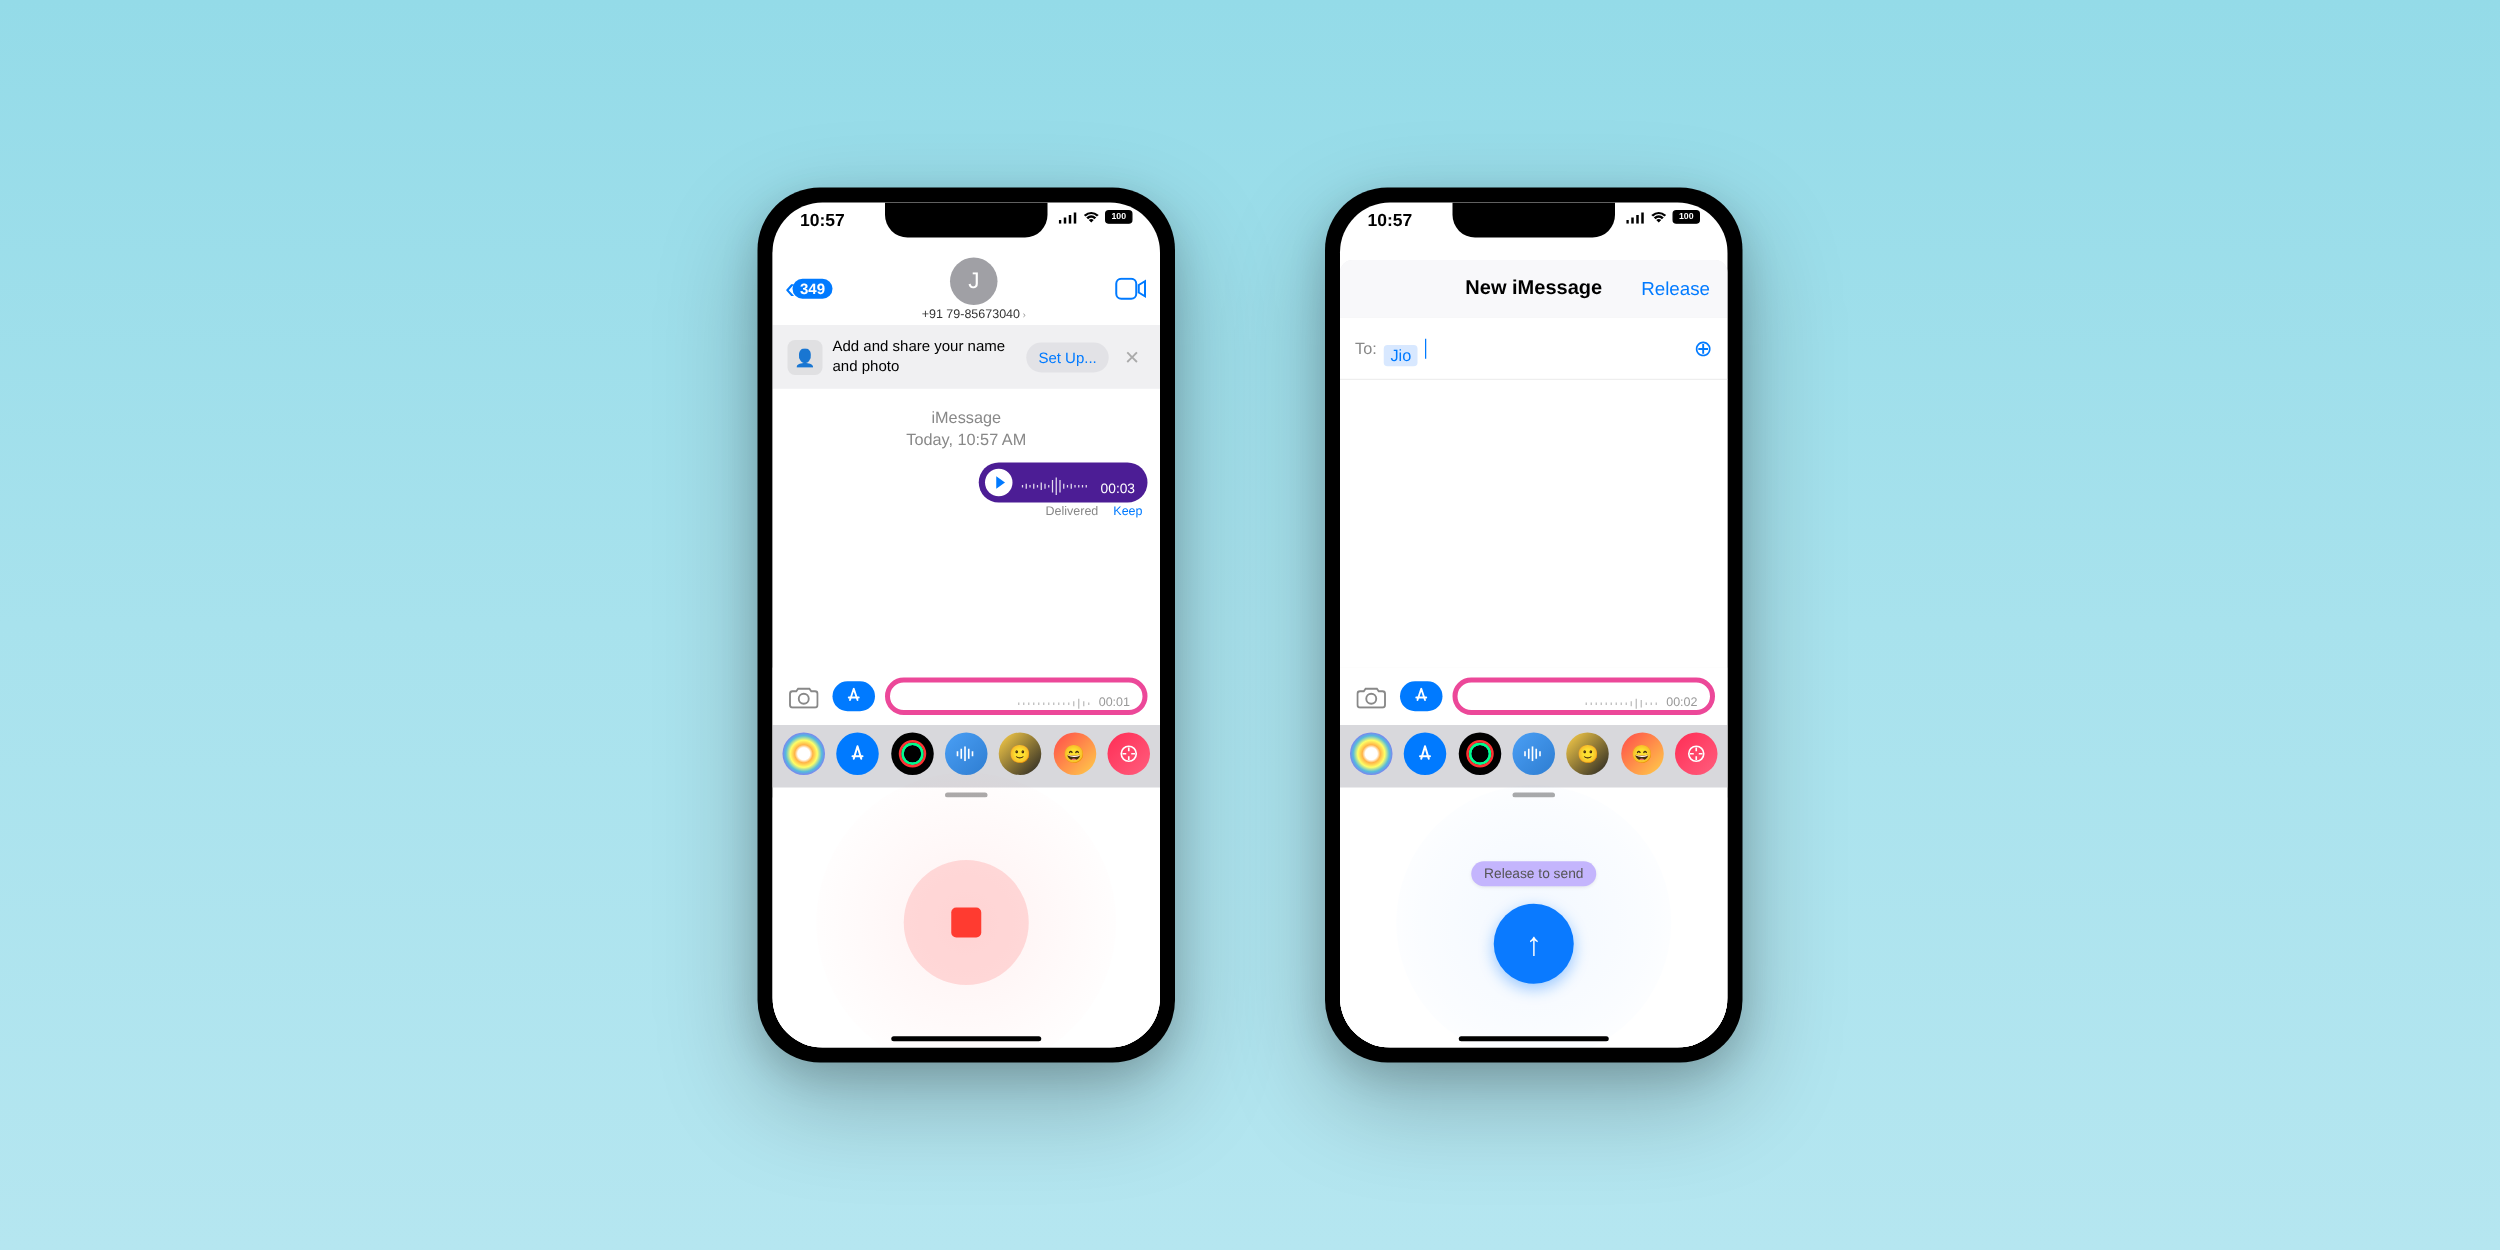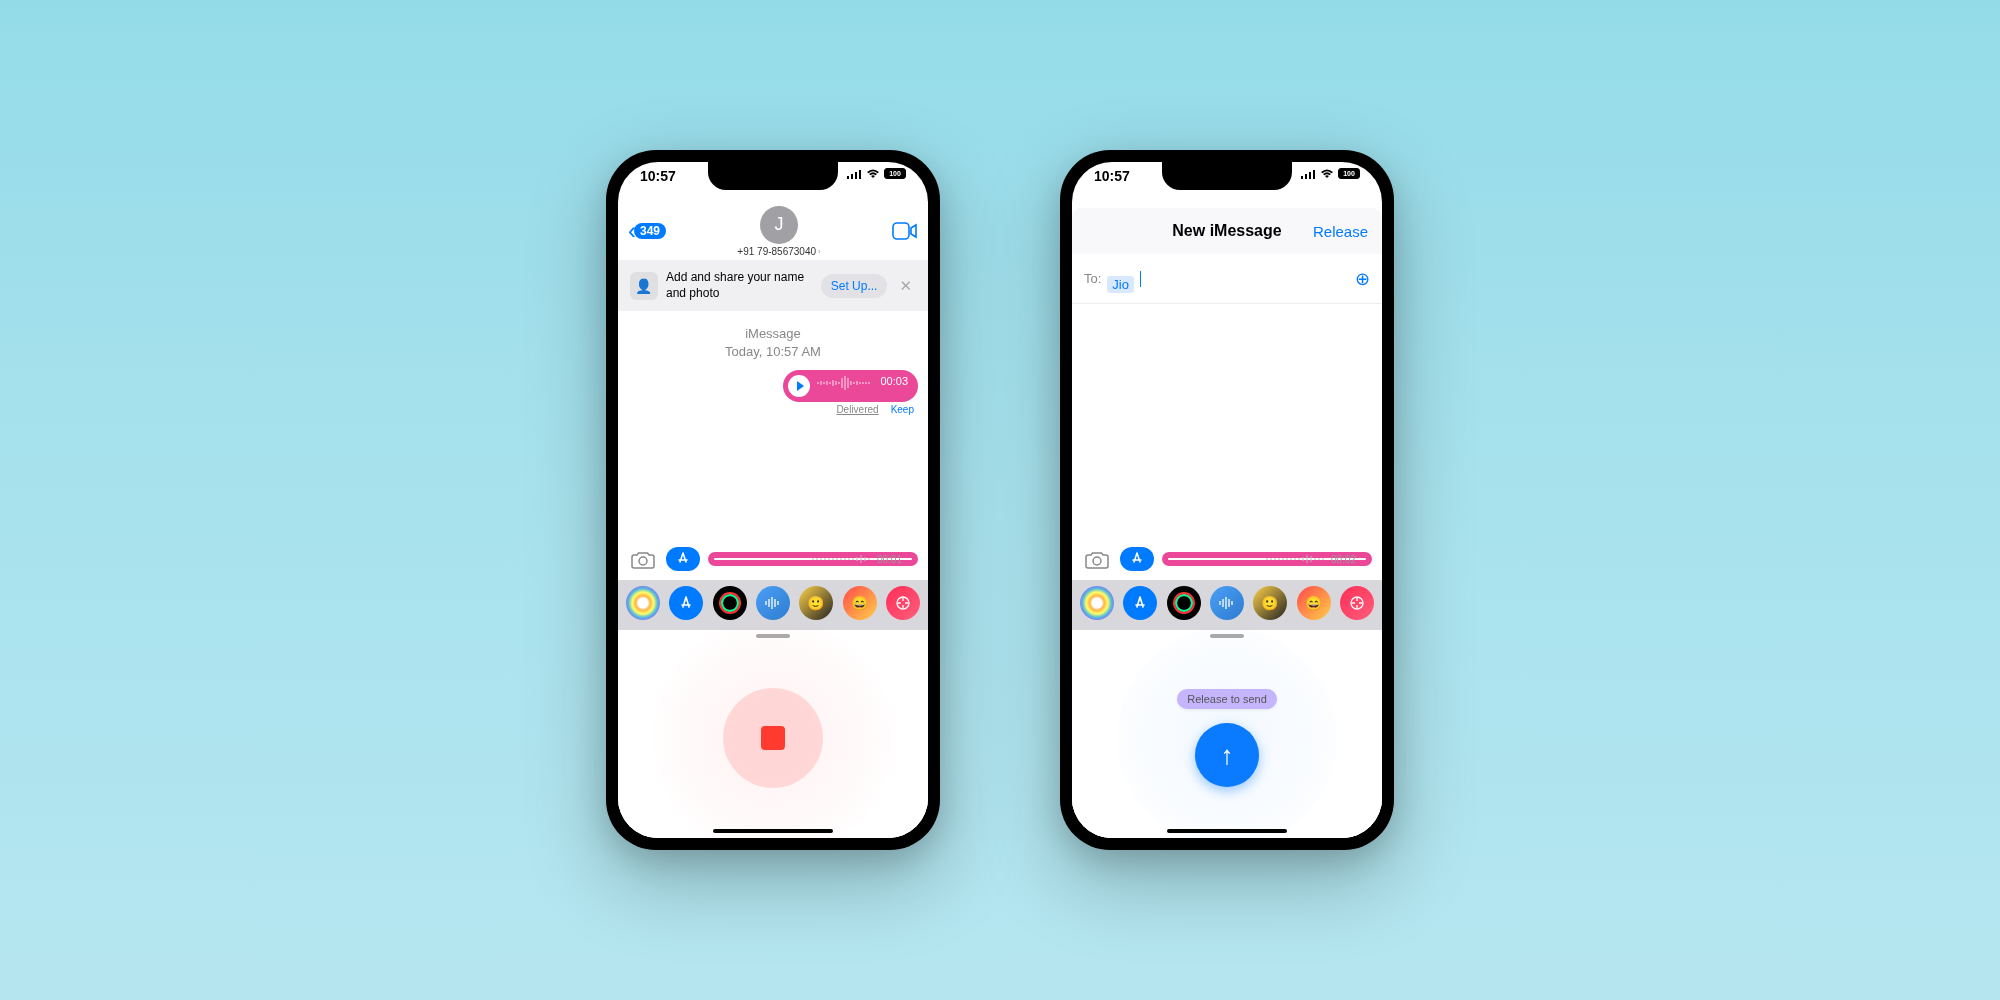--- a/index.html
+++ b/index.html
@@ -21,32 +21,32 @@
 .chev-sm{color:#999;font-size:8px;}
 .video-btn{color:#007aff;font-size:20px;}
 .banner{background:#f0f0f2;margin:0;padding:10px 12px;display:flex;align-items:center;gap:8px;font-size:12px;position:relative;}
 .banner-icon{width:28px;height:28px;background:#e0e0e2;border-radius:6px;display:flex;align-items:center;justify-content:center;font-size:14px;}
 .banner-text{flex:1;line-height:1.3;color:#000;}
 .setup-btn{background:#e2e2e6;border-radius:14px;padding:5px 10px;font-size:12px;color:#007aff;font-weight:500;border:none;}
 .close-x{color:#aaa;font-size:15px;padding:0 4px;}
 .body{flex:1;background:#fff;overflow:hidden;}
 .date-header{text-align:center;font-size:13px;color:#888;margin-top:14px;line-height:1.4;}
 .msg-row{display:flex;justify-content:flex-end;padding:8px 10px 0;}
-.audio-bubble{background:#ec4899;border-radius:18px;padding:5px 10px 5px 5px;display:flex;align-items:flex-start;gap:6px;color:#fff;}
+.audio-bubble{background:#4c1d95;border-radius:18px;padding:5px 10px 5px 5px;display:flex;align-items:flex-end;gap:6px;color:#fff;}
 .play-circle{width:22px;height:22px;border-radius:50%;background:#fff;display:flex;align-items:center;justify-content:center;}
 .play-tri{width:0;height:0;border-left:7px solid #007aff;border-top:5px solid transparent;border-bottom:5px solid transparent;margin-left:2px;}
 .wave{width:58px;height:16px;opacity:.85;}
 .duration{font-size:11px;}
 .msg-meta{display:flex;justify-content:flex-end;gap:12px;padding:2px 14px 0;font-size:10px;}
-.delivered{color:#888;text-decoration:underline;}
+.delivered{color:#888;}
 .keep{color:#007aff;font-weight:500;}
 .compose{display:flex;align-items:center;gap:8px;padding:8px 10px;background:#fff;}
 .camera-btn{width:30px;height:26px;color:#777;font-size:18px;display:flex;align-items:center;justify-content:center;}
 .apps-btn{width:34px;height:24px;background:#007aff;border-radius:12px;color:#fff;display:flex;align-items:center;justify-content:center;font-size:12px;}
-.input-pill{flex:1;border:6px solid #ec4899;border-radius:16px;height:14px;display:flex;align-items:center;justify-content:flex-end;padding:0 10px;gap:6px;font-size:10px;color:#999;}
+.input-pill{flex:1;border:4px solid #ec4899;border-radius:16px;height:30px;display:flex;align-items:flex-end;justify-content:flex-end;padding:0 10px;gap:6px;font-size:10px;color:#999;}
 .mini-wave{width:60px;height:10px;}
 .app-strip{background:#d8d8dc;padding:6px 8px 10px;display:flex;justify-content:space-between;gap:4px;}
 .app-icon{width:34px;height:34px;border-radius:50%;display:flex;align-items:center;justify-content:center;font-size:14px;color:#fff;flex-shrink:0;}
 .ai-photos{background:radial-gradient(circle,#fff 20%,#ffb347 30%,#ff6 45%,#5bd 60%,#95f 80%);}
 .ai-store{background:#007aff;}
 .ai-fitness{background:#000;position:relative;}
 .ai-fitness::after{content:'';position:absolute;width:18px;height:18px;border:2px solid #f33;border-radius:50%;box-shadow:inset 0 0 0 2px #0f8,inset 0 0 0 4px transparent,0 0 0 2px #0bf inset;}
 .ai-audio{background:linear-gradient(135deg,#4a9ff5,#2e7dd1);}
 .ai-memoji{background:linear-gradient(135deg,#ffd24a,#222);}
 .ai-animoji{background:linear-gradient(135deg,#ff4a4a,#ffcf4a);}

